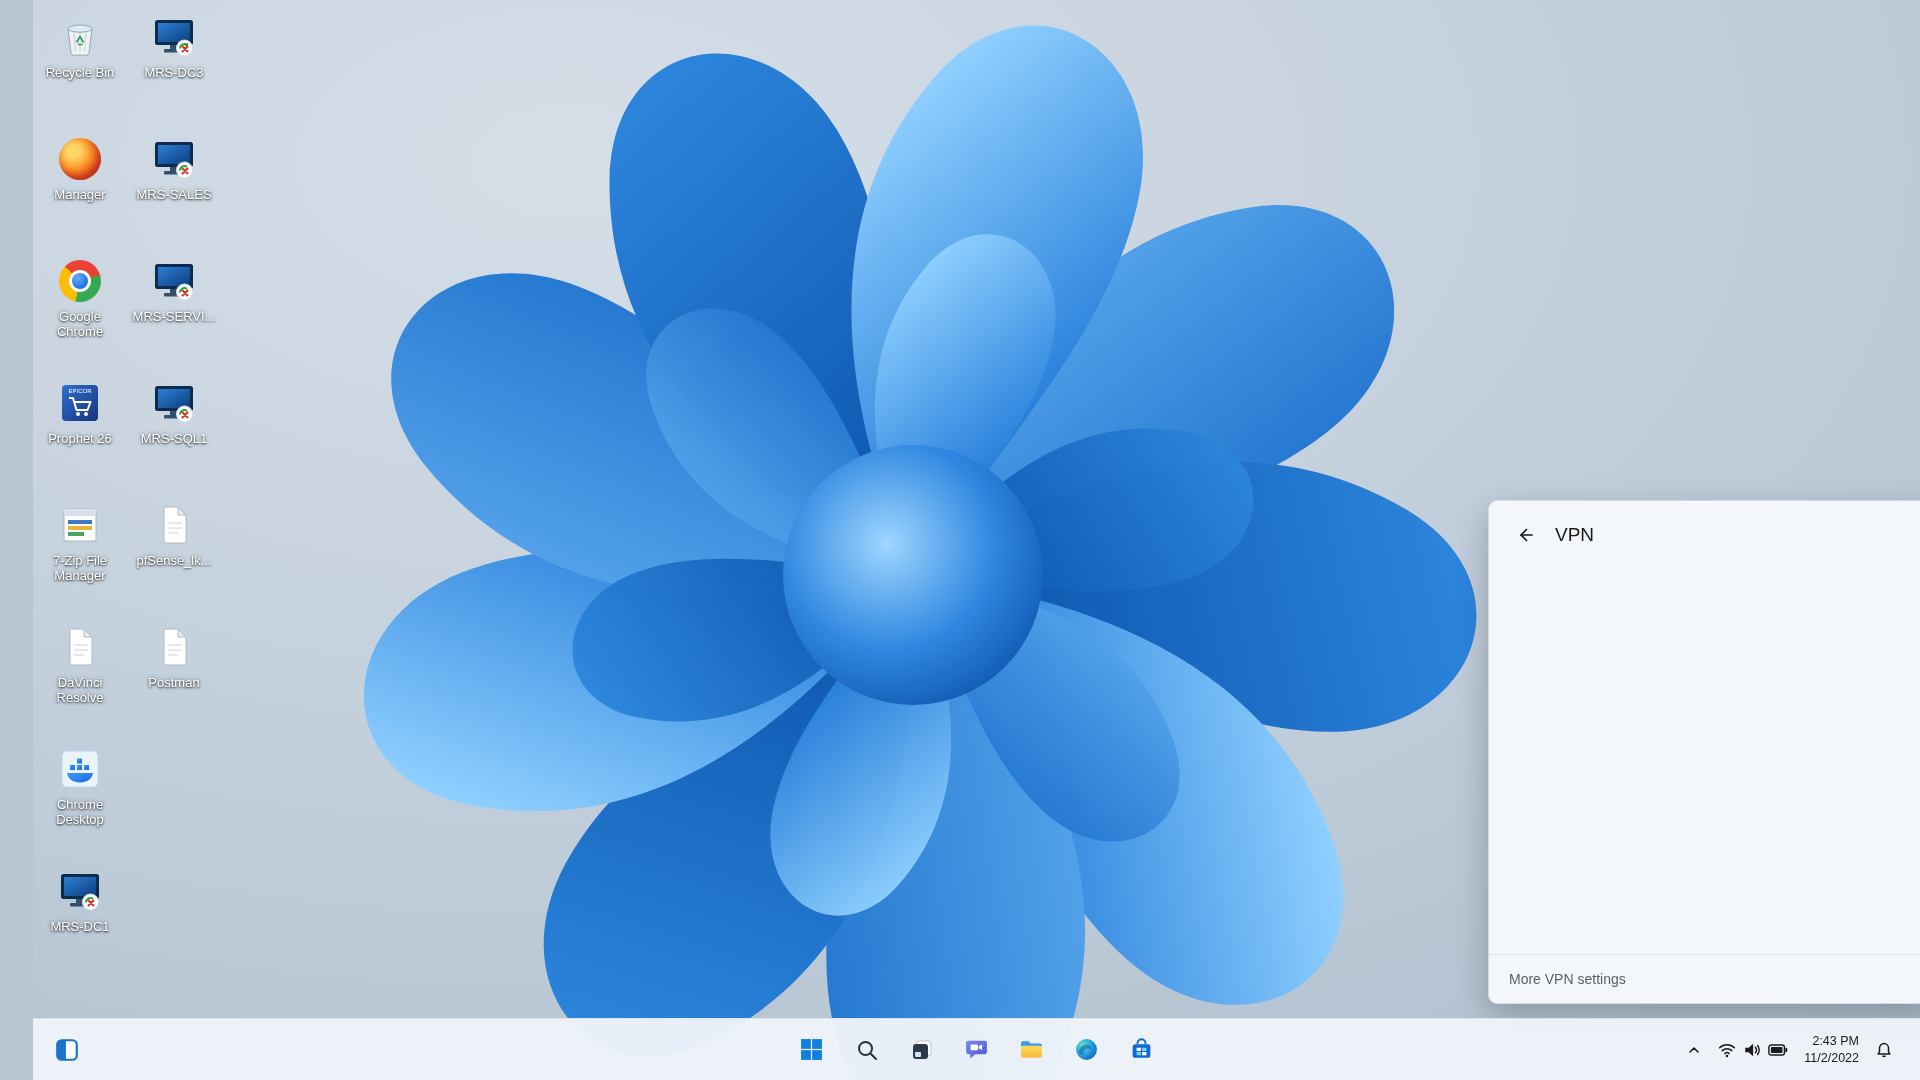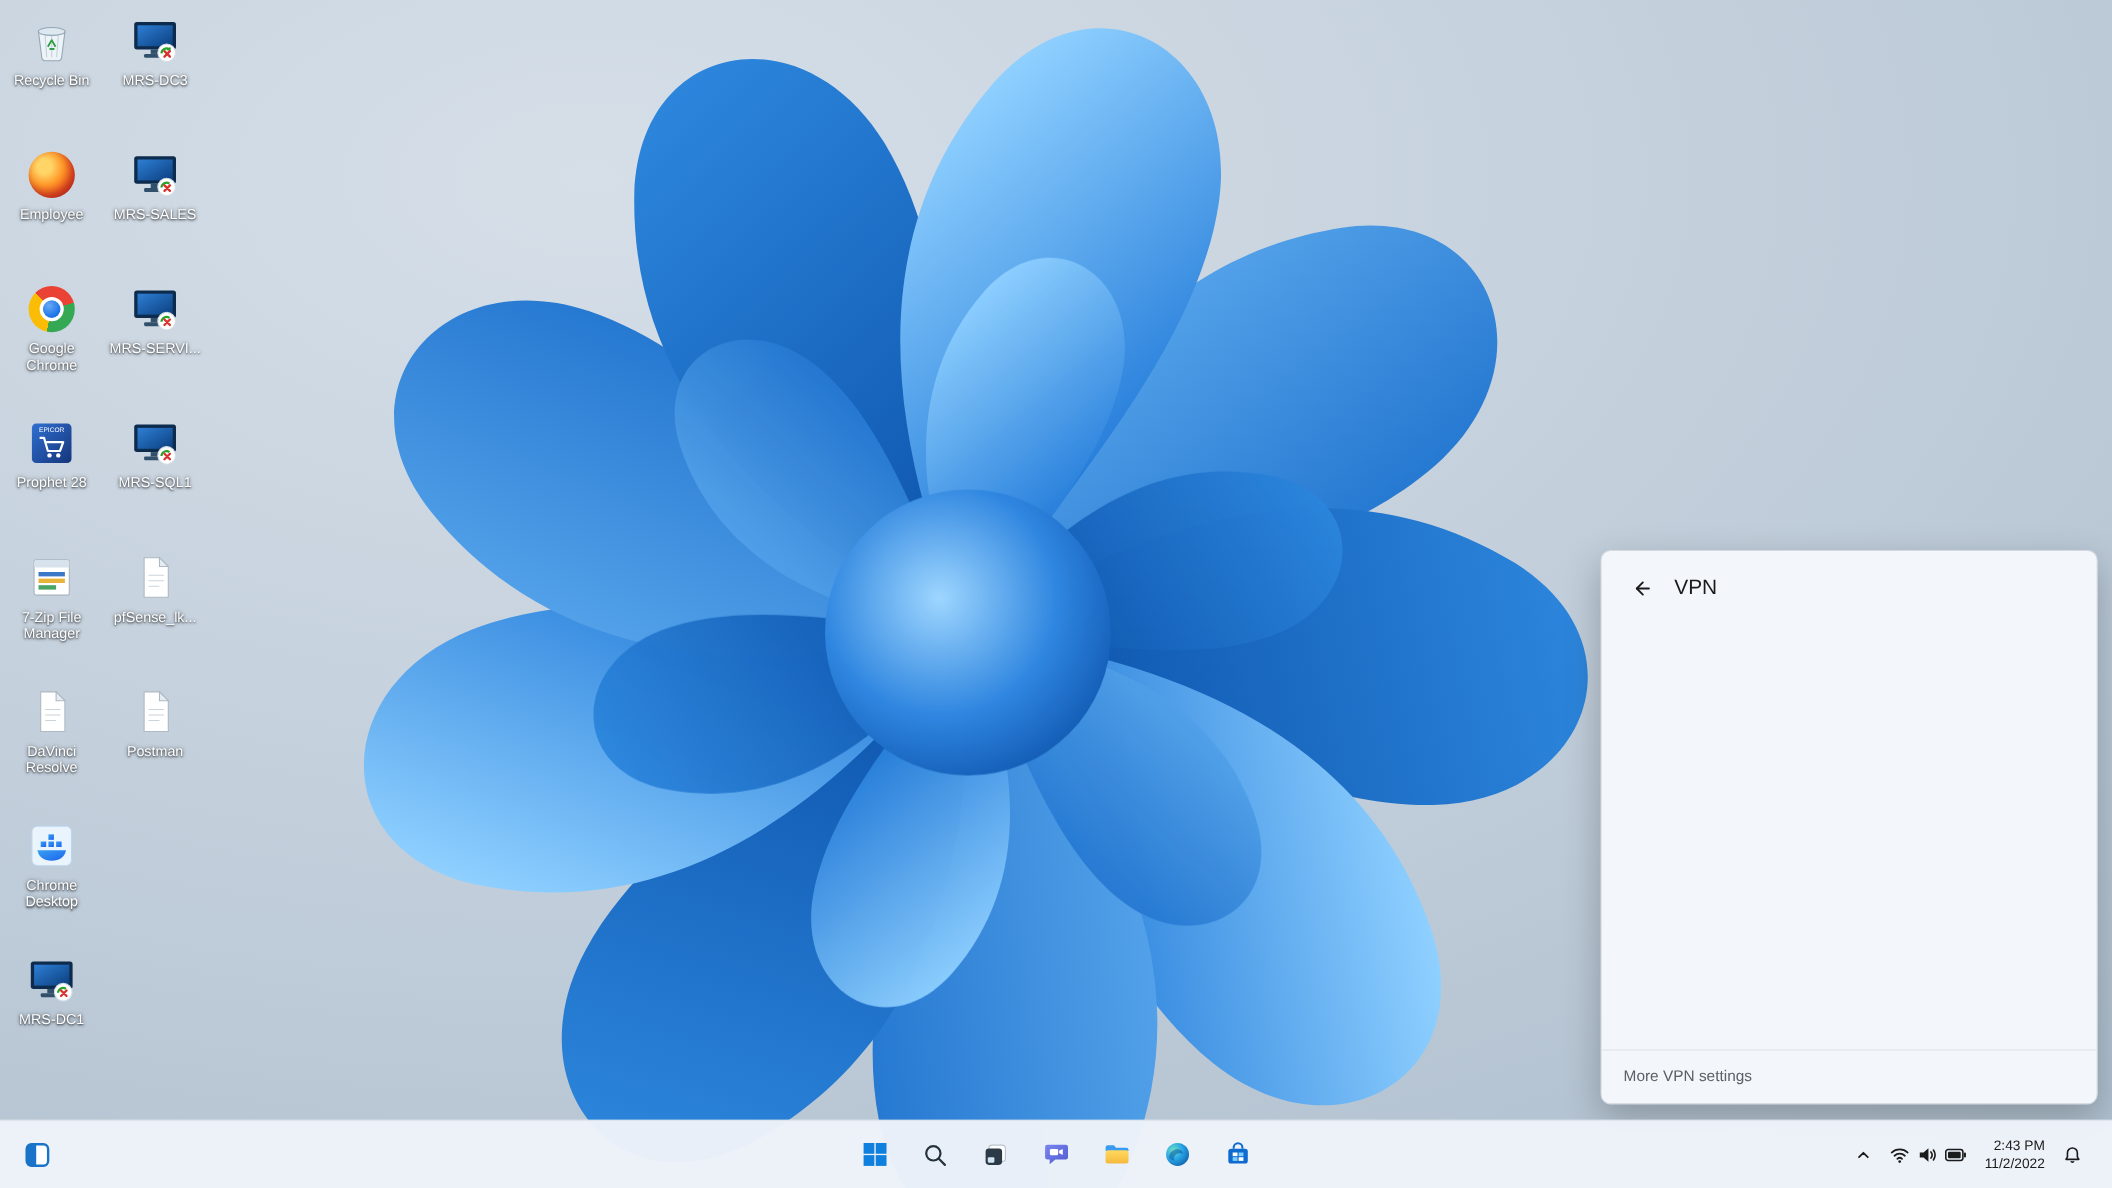--- a/index.html
+++ b/index.html
@@ -2,21 +2,21 @@
 <html><head>
 <meta charset="utf-8">
 <style>
   html,body{margin:0;padding:0;}
   body{
     width:1920px;height:1080px;overflow:hidden;position:relative;
     font-family:"Liberation Sans",sans-serif;
     background:#b7c5d3;
     -webkit-font-smoothing:antialiased;
   }
-  .screen{position:absolute;inset:0;}
+  .screen{position:absolute;inset:0;margin-left:33px;}
   .wallpaper{position:absolute;inset:0;width:1920px;height:1080px;display:block;}
 
   
   .dicon{
     position:absolute;width:90px;display:flex;flex-direction:column;
     align-items:center;gap:5px;cursor:default;user-select:none;
   }
   .dimg{width:46px;height:46px;display:flex;align-items:center;justify-content:center;}
   .dimg svg{display:block;}
   .dlabel{
@@ -173,21 +173,21 @@
         <path d="M30.5 31.5l5 5M35.5 31.5l-5 5" stroke="#d9322f" stroke-width="2.1" stroke-linecap="round"></path>
       </svg>
     </div>
     <div class="dlabel">MRS-DC3</div>
   </div>
 
   <div class="dicon" style="left:2px;top:136px">
     <div class="dimg">
         <div class="circle-ic ic-firefox"></div>
       </div>
-    <div class="dlabel">Employee</div>
+    <div class="dlabel">Manager</div>
   </div>
 
   <div class="dicon" style="left:96px;top:136px">
     <div class="dimg">
       <svg viewBox="0 0 44 44" width="44" height="44">
         <rect x="3" y="5" width="38" height="25" rx="2.5" fill="#0d2b4d"></rect>
         <rect x="6" y="8" width="32" height="19" fill="url(#scr)"></rect>
         <rect x="18" y="30" width="8" height="4" fill="#31506b"></rect>
         <rect x="12" y="34" width="20" height="3.5" rx="1.2" fill="#31506b"></rect>
         <circle cx="32.5" cy="33" r="8" fill="#fff" stroke="#d4dde4"></circle>
@@ -226,21 +226,21 @@
   <div class="dicon" style="left:2px;top:380px">
     <div class="dimg">
       <svg viewBox="0 0 44 44" width="44" height="44">
         <rect x="4" y="4" width="36" height="36" rx="4" fill="url(#p21g)"></rect>
         <text x="22" y="12" text-anchor="middle" font-size="6" fill="#fff" font-family="Liberation Sans,sans-serif">EPICOR</text>
         <path d="M11 17h4l3.5 12h11l3-8H17" fill="none" stroke="#fff" stroke-width="2" stroke-linejoin="round"></path>
         <circle cx="20" cy="33" r="2" fill="#fff"></circle>
         <circle cx="28" cy="33" r="2" fill="#fff"></circle>
       </svg>
     </div>
-    <div class="dlabel">Prophet 28</div>
+    <div class="dlabel">Prophet 26</div>
   </div>
 
   <div class="dicon" style="left:96px;top:380px">
     <div class="dimg">
       <svg viewBox="0 0 44 44" width="44" height="44">
         <rect x="3" y="5" width="38" height="25" rx="2.5" fill="#0d2b4d"></rect>
         <rect x="6" y="8" width="32" height="19" fill="url(#scr)"></rect>
         <rect x="18" y="30" width="8" height="4" fill="#31506b"></rect>
         <rect x="12" y="34" width="20" height="3.5" rx="1.2" fill="#31506b"></rect>
         <circle cx="32.5" cy="33" r="8" fill="#fff" stroke="#d4dde4"></circle>

